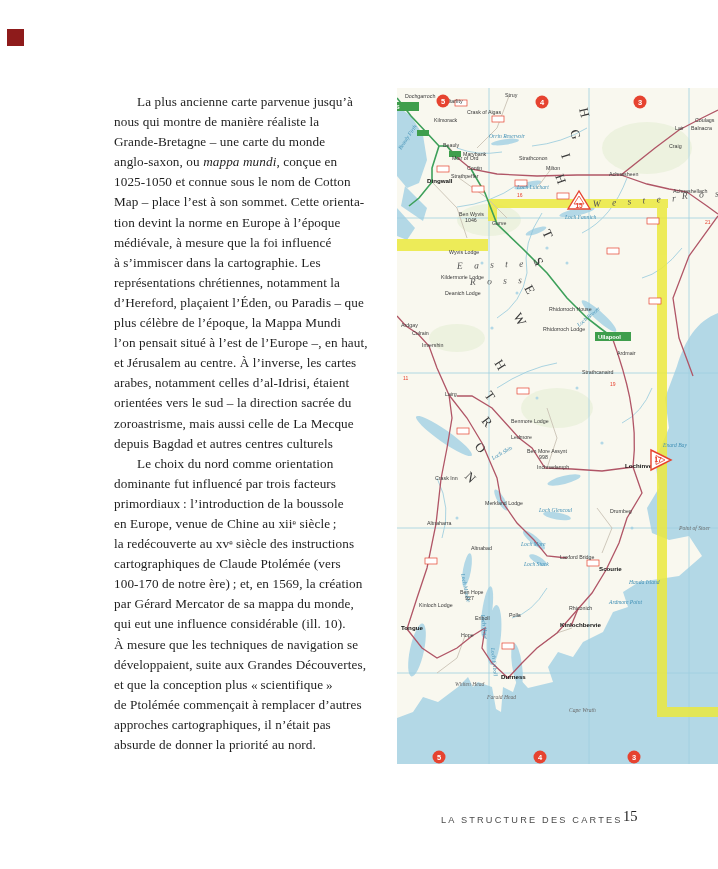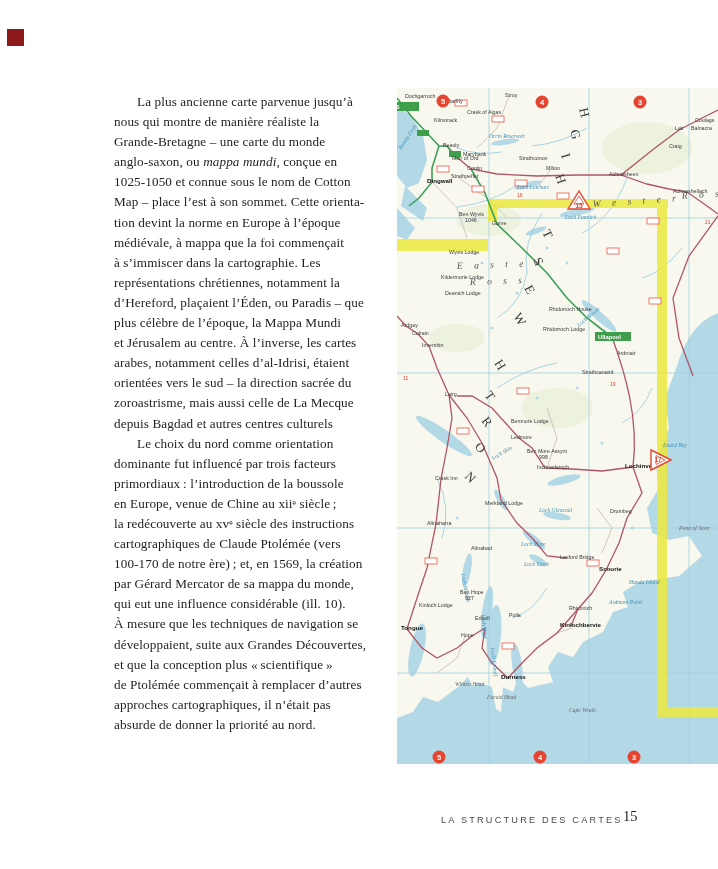--- a/index.html
+++ b/index.html
@@ -36,25 +36,26 @@
 
   <div id="body-text">
       <div>
         <div class="line indent">La plus ancienne carte parvenue jusqu’à</div>
         <div class="line">nous qui montre de manière réaliste la</div>
         <div class="line">Grande-Bretagne – une carte du monde</div>
         <div class="line">anglo-saxon, ou <em>mappa mundi</em>, conçue en</div>
         <div class="line">1025-1050 et connue sous le nom de Cotton</div>
         <div class="line">Map – place l’est à son sommet. Cette orienta-</div>
         <div class="line">tion devint la norme en Europe à l’époque</div>
-        <div class="line">médiévale, à mappa que la foi commençait</div>
+        <div class="line">médiévale, à mesure que la foi influencé</div>
         <div class="line">à s’immiscer dans la cartographie. Les</div>
         <div class="line">représentations chrétiennes, notamment la</div>
         <div class="line">d’Hereford, plaçaient l’Éden, ou Paradis – que</div>
         <div class="line">plus célèbre de l’époque, la Mappa Mundi</div>
+        <div class="line">l’on pensait situé à l’est de l’Europe –, en haut,</div>
         <div class="line">et Jérusalem au centre. À l’inverse, les cartes</div>
         <div class="line">arabes, notamment celles d’al-Idrisi, étaient</div>
         <div class="line">orientées vers le sud – la direction sacrée du</div>
         <div class="line">zoroastrisme, mais aussi celle de La Mecque</div>
         <div class="line">depuis Bagdad et autres centres culturels</div>
       </div>
       <div>
         <div class="line indent">Le choix du nord comme orientation</div>
         <div class="line">dominante fut influencé par trois facteurs</div>
         <div class="line">primordiaux : l’introduction de la boussole</div>

